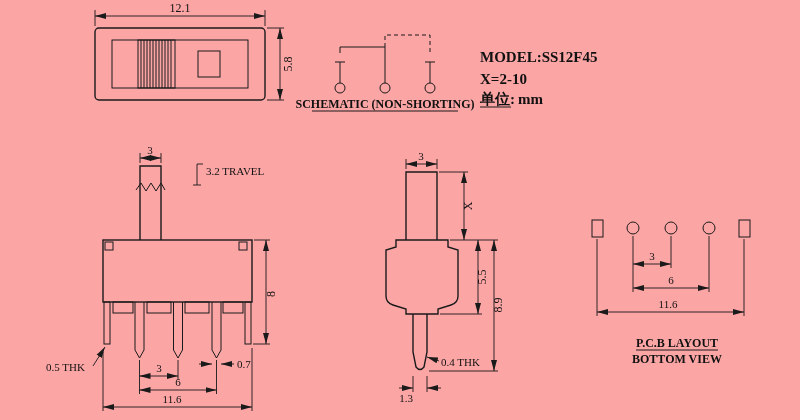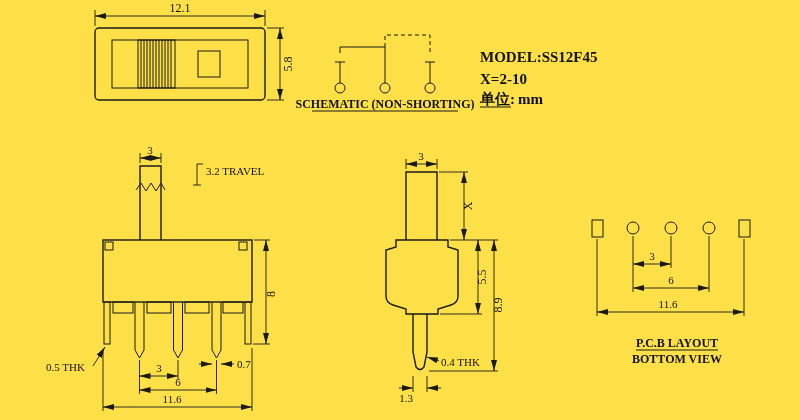--- a/index.html
+++ b/index.html
@@ -1,16 +1,16 @@
 <!DOCTYPE html>
 <html><head>
 <meta charset="utf-8">
 <style>
   html,body{margin:0;padding:0;background:#fff;}
-  #stage{position:relative;width:800px;height:420px;background:#fde047;overflow:hidden;}
+  #stage{position:relative;width:800px;height:420px;background:#fca5a5;overflow:hidden;}
   svg{display:block;}
   .outline{stroke:#1a1a1a;stroke-width:1.4;fill:none;stroke-linejoin:miter;}
   .thin{stroke:#1a1a1a;stroke-width:1;fill:none;}
   .dim{stroke:#1a1a1a;stroke-width:0.9;fill:none;}
   .dash{stroke-dasharray:4 3;}
   .dim-text{font:12px "Liberation Serif","DejaVu Serif",serif;fill:#111;}
   .dim-text-sm{font:11px "Liberation Serif","DejaVu Serif",serif;fill:#111;}
   .caption{font:bold 12px "Liberation Serif","DejaVu Serif",serif;fill:#111;}
   .header-text{font:bold 15px "Liberation Serif","DejaVu Serif",serif;fill:#111;}
   .mid{text-anchor:middle;}

